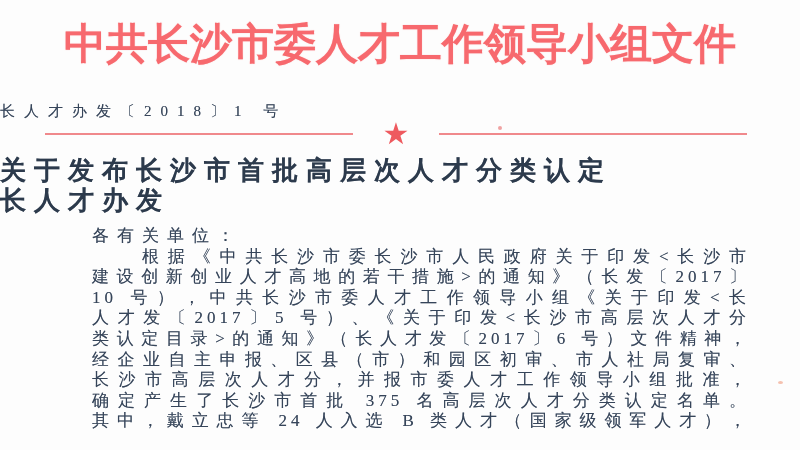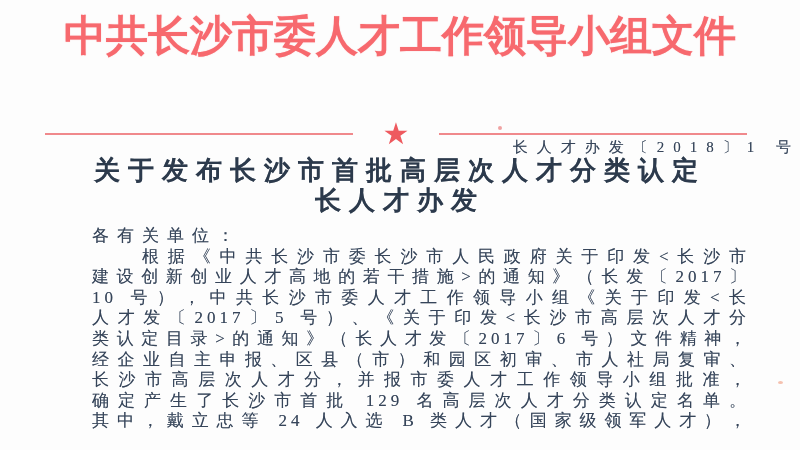--- a/index.html
+++ b/index.html
@@ -6,41 +6,40 @@
   .page {
     position: relative;
     width: 800px;
     height: 450px;
     background: #fdfdfd;
     overflow: hidden;
     font-family: "Liberation Serif", "DejaVu Serif", serif;
   }
   .red-header {
     position: absolute;
-    top: 4px; left: 0; right: 0;
+    top: 12px; left: 0; right: 0;
     margin: 0;
     text-align: center;
     font-size: 42px;
     line-height: 64px;
     font-weight: bold;
     letter-spacing: 0px;
     color: var(--header-red, #f7696e);
     text-shadow: 0 0 1px rgba(247,105,110,.55);
     white-space: nowrap;
   }
   .doc-number {
     position: absolute;
     top: 100px; left: 0; right: 0;
     height: 22px; line-height: 22px;
-    text-align: right;
+    text-align: left;
     font-size: 15px;
     letter-spacing: 9px;
     color: var(--text-dark, #36455a);
     text-shadow: 0 0 0.5px rgba(54,69,90,.5);
-    margin-top: 36px;
   }
   .divider {
     position: absolute;
     top: 120px; left: 45px;
     width: 702px; height: 28px;
     display: flex;
     align-items: center;
   }
   .dline {
     flex: 1;
@@ -50,21 +49,20 @@
   .dstar {
     margin: 0 30px;
     font-family: "DejaVu Sans", sans-serif;
     font-size: 30px;
     line-height: 28px;
     color: var(--star-red, #ee5a5f);
   }
   .doc-title {
     position: absolute;
     top: 156px; left: 0; right: 0;
-    text-align: center;
     font-size: 26px;
     line-height: 30px;
     font-weight: bold;
     letter-spacing: 8px;
     color: var(--title-dark, #2c3a4c);
     text-shadow: 0 0 0.6px rgba(44,58,76,.6);
     white-space: nowrap;
   }
   .doc-body {
     position: absolute;
@@ -123,20 +121,20 @@
 
   <div class="doc-body">
     <div class="bline salutation">各有关单位：</div>
     <div class="bline indent">根据《中共长沙市委长沙市人民政府关于印发&lt;长沙市</div>
     <div class="bline">建设创新创业人才高地的若干措施&gt;的通知》（长发〔2017〕</div>
     <div class="bline">10 号），中共长沙市委人才工作领导小组《关于印发&lt;长</div>
     <div class="bline">人才发〔2017〕5 号）、《关于印发&lt;长沙市高层次人才分</div>
     <div class="bline">类认定目录&gt;的通知》（长人才发〔2017〕6 号）文件精神，</div>
     <div class="bline">经企业自主申报、区县（市）和园区初审、市人社局复审、</div>
     <div class="bline">长沙市高层次人才分，并报市委人才工作领导小组批准，</div>
-    <div class="bline">确定产生了长沙市首批 129 名高层次人才分类认定名单。</div>
+    <div class="bline">确定产生了长沙市首批 375 名高层次人才分类认定名单。</div>
     <div class="bline">其中，戴立忠等 24 人入选 B 类人才（国家级领军人才），</div>
   </div>
 
   <div class="speck-1"></div>
   <div class="speck-2"></div>
 
 </div>
 
 </body></html>

